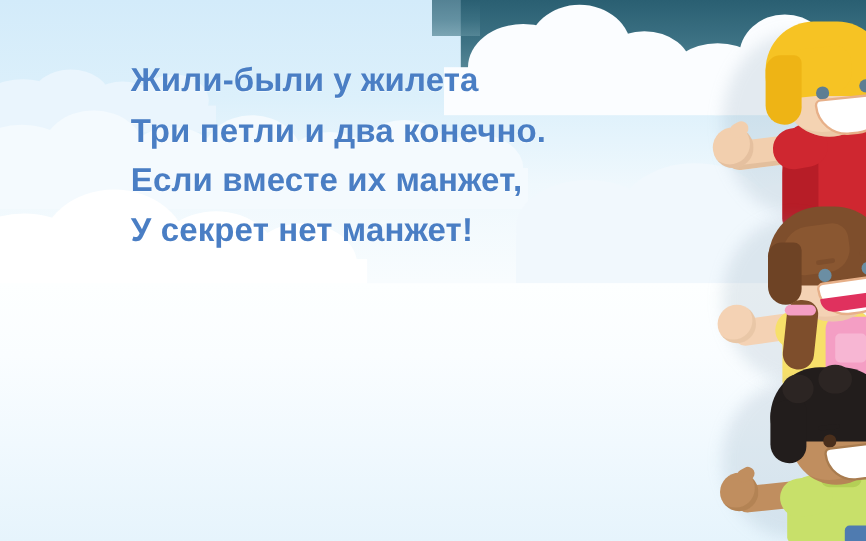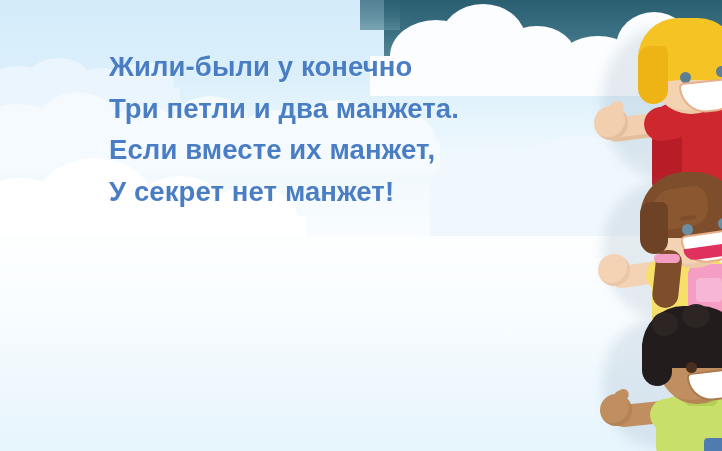--- a/index.html
+++ b/index.html
@@ -162,19 +162,19 @@
     <div class="part round" style="left:86px;top:4px;width:28px;height:24px;background:#2c2523;"></div>
 
     <div class="part round" style="left:90px;top:62px;width:11px;height:11px;background:#4a2f1c;"></div>
 
     <div class="part" style="left:86px;top:54px;width:18px;height:4px;background:#221d1c;border-radius:3px;transform:rotate(-6deg);"></div>
 
     <div class="part" style="left:92px;top:70px;width:52px;height:26px;background:#ffffff;border-radius:6px 6px 28px 28px;transform:rotate(-7deg);border:2px solid #a97c4f;"></div>
   </div>
 
   <div id="poem">
-    <div>Жили-были у конечно</div>
-    <div>Три петли и два манжета.</div>
+    <div>Жили-были у жилета</div>
+    <div>Три петли и два конечно.</div>
     <div>Если вместе их манжет,</div>
     <div>У секрет нет манжет!</div>
   </div>
 
 </div>
 
 </body></html>

